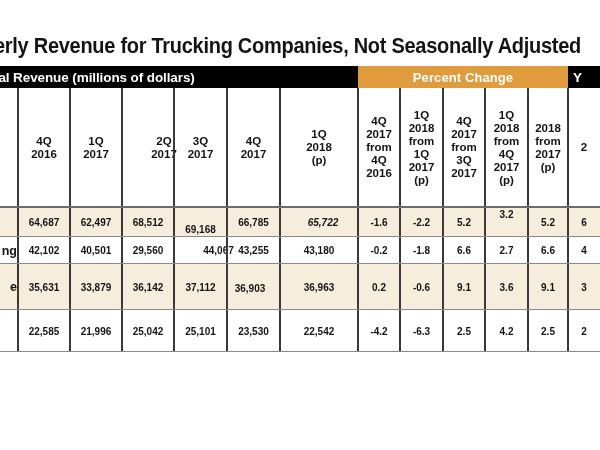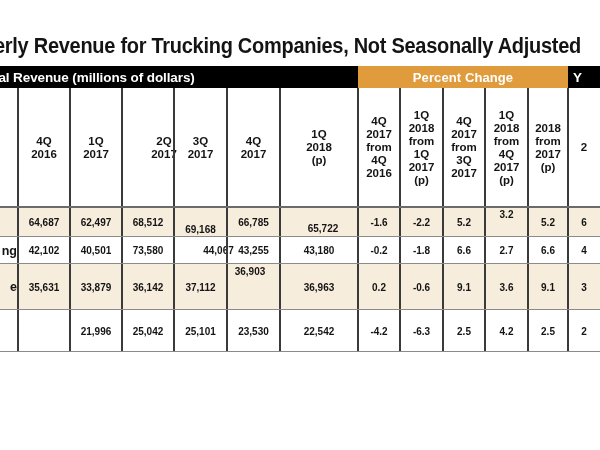--- a/index.html
+++ b/index.html
@@ -258,54 +258,55 @@
         </div>
         <div class="cell hcell" style="left: 568px; width: 32px; top: 0px; height: 119px;">
           <span class="ln">2</span>
         </div>
         <div class="rowlabel" style="top: 119px; height: 30px;"></div>
         <div class="cell num" style="left: 18px; width: 52px; top: 119px; height: 30px;">64,687</div>
         <div class="cell num" style="left: 70px; width: 52px; top: 119px; height: 30px;">62,497</div>
         <div class="cell num" style="left: 122px; width: 52px; top: 119px; height: 30px;">68,512</div>
         <div class="cell num" style="left: 174px; width: 53px; top: 119px; height: 44px;">69,168</div>
         <div class="cell num" style="left: 227px; width: 53px; top: 119px; height: 30px;">66,785</div>
-        <div class="cell num" style="left: 280px; width: 86px; top: 125px; height: 30px;">65,722</div>
+        <div class="cell num" style="left: 280px; width: 86px; top: 119px; height: 30px; font-style: italic;">65,722</div>
         <div class="cell num" style="left: 358px; width: 42px; top: 119px; height: 30px;">-1.6</div>
         <div class="cell num" style="left: 400px; width: 43px; top: 119px; height: 30px;">-2.2</div>
         <div class="cell num" style="left: 443px; width: 42px; top: 119px; height: 30px;">5.2</div>
         <div class="cell num" style="left: 485px; width: 43px; top: 119px; height: 14px;">3.2</div>
         <div class="cell num" style="left: 528px; width: 40px; top: 119px; height: 30px;">5.2</div>
         <div class="cell num" style="left: 568px; width: 32px; top: 119px; height: 30px;">6</div>
         <div class="rowlabel" style="top: 149px; height: 27px;">ng</div>
         <div class="cell num" style="left: 18px; width: 52px; top: 149px; height: 27px;">42,102</div>
         <div class="cell num" style="left: 70px; width: 52px; top: 149px; height: 27px;">40,501</div>
-        <div class="cell num" style="left: 122px; width: 52px; top: 149px; height: 27px;">73,580</div>
+        <div class="cell num" style="left: 122px; width: 52px; top: 149px; height: 27px;">29,560</div>
         <div class="cell num" style="left: 180px; width: 53px; top: 149px; height: 27px; margin-left: 12px;">44,067</div>
         <div class="cell num" style="left: 227px; width: 53px; top: 149px; height: 27px;">43,255</div>
         <div class="cell num" style="left: 280px; width: 78px; top: 149px; height: 27px;">43,180</div>
         <div class="cell num" style="left: 358px; width: 42px; top: 149px; height: 27px;">-0.2</div>
         <div class="cell num" style="left: 400px; width: 43px; top: 149px; height: 27px;">-1.8</div>
         <div class="cell num" style="left: 443px; width: 42px; top: 149px; height: 27px;">6.6</div>
         <div class="cell num" style="left: 485px; width: 43px; top: 149px; height: 27px;">2.7</div>
         <div class="cell num" style="left: 528px; width: 40px; top: 149px; height: 27px;">6.6</div>
         <div class="cell num" style="left: 568px; width: 32px; top: 149px; height: 27px;">4</div>
         <div class="rowlabel" style="top: 176px; height: 46px;">e</div>
         <div class="cell num" style="left: 18px; width: 52px; top: 176px; height: 46px;">35,631</div>
         <div class="cell num" style="left: 70px; width: 52px; top: 176px; height: 46px;">33,879</div>
         <div class="cell num" style="left: 122px; width: 52px; top: 176px; height: 46px;">36,142</div>
         <div class="cell num" style="left: 174px; width: 53px; top: 176px; height: 46px;">37,112</div>
-        <div class="cell num" style="left: 227px; width: 46px; top: 160px; height: 46px;">36,903</div>
+        <div class="cell num" style="left: 227px; width: 46px; top: 177px; height: 46px;">36,903</div>
         <div class="cell num" style="left: 280px; width: 78px; top: 176px; height: 46px;">36,963</div>
         <div class="cell num" style="left: 358px; width: 42px; top: 176px; height: 46px;">0.2</div>
         <div class="cell num" style="left: 400px; width: 43px; top: 176px; height: 46px;">-0.6</div>
         <div class="cell num" style="left: 443px; width: 42px; top: 176px; height: 46px;">9.1</div>
         <div class="cell num" style="left: 485px; width: 43px; top: 176px; height: 46px;">3.6</div>
         <div class="cell num" style="left: 528px; width: 40px; top: 176px; height: 46px;">9.1</div>
         <div class="cell num" style="left: 568px; width: 32px; top: 176px; height: 46px;">3</div>
         <div class="rowlabel" style="top: 222px; height: 42px;"></div>
+        <div class="cell num" style="left: 18px; width: 52px; top: 222px; height: 42px;">22,585</div>
         <div class="cell num" style="left: 70px; width: 52px; top: 222px; height: 42px;">21,996</div>
         <div class="cell num" style="left: 122px; width: 52px; top: 222px; height: 42px;">25,042</div>
         <div class="cell num" style="left: 174px; width: 53px; top: 222px; height: 42px;">25,101</div>
         <div class="cell num" style="left: 227px; width: 53px; top: 222px; height: 42px;">23,530</div>
         <div class="cell num" style="left: 280px; width: 78px; top: 222px; height: 42px;">22,542</div>
         <div class="cell num" style="left: 358px; width: 42px; top: 222px; height: 42px;">-4.2</div>
         <div class="cell num" style="left: 400px; width: 43px; top: 222px; height: 42px;">-6.3</div>
         <div class="cell num" style="left: 443px; width: 42px; top: 222px; height: 42px;">2.5</div>
         <div class="cell num" style="left: 485px; width: 43px; top: 222px; height: 42px;">4.2</div>
         <div class="cell num" style="left: 528px; width: 40px; top: 222px; height: 42px;">2.5</div>

